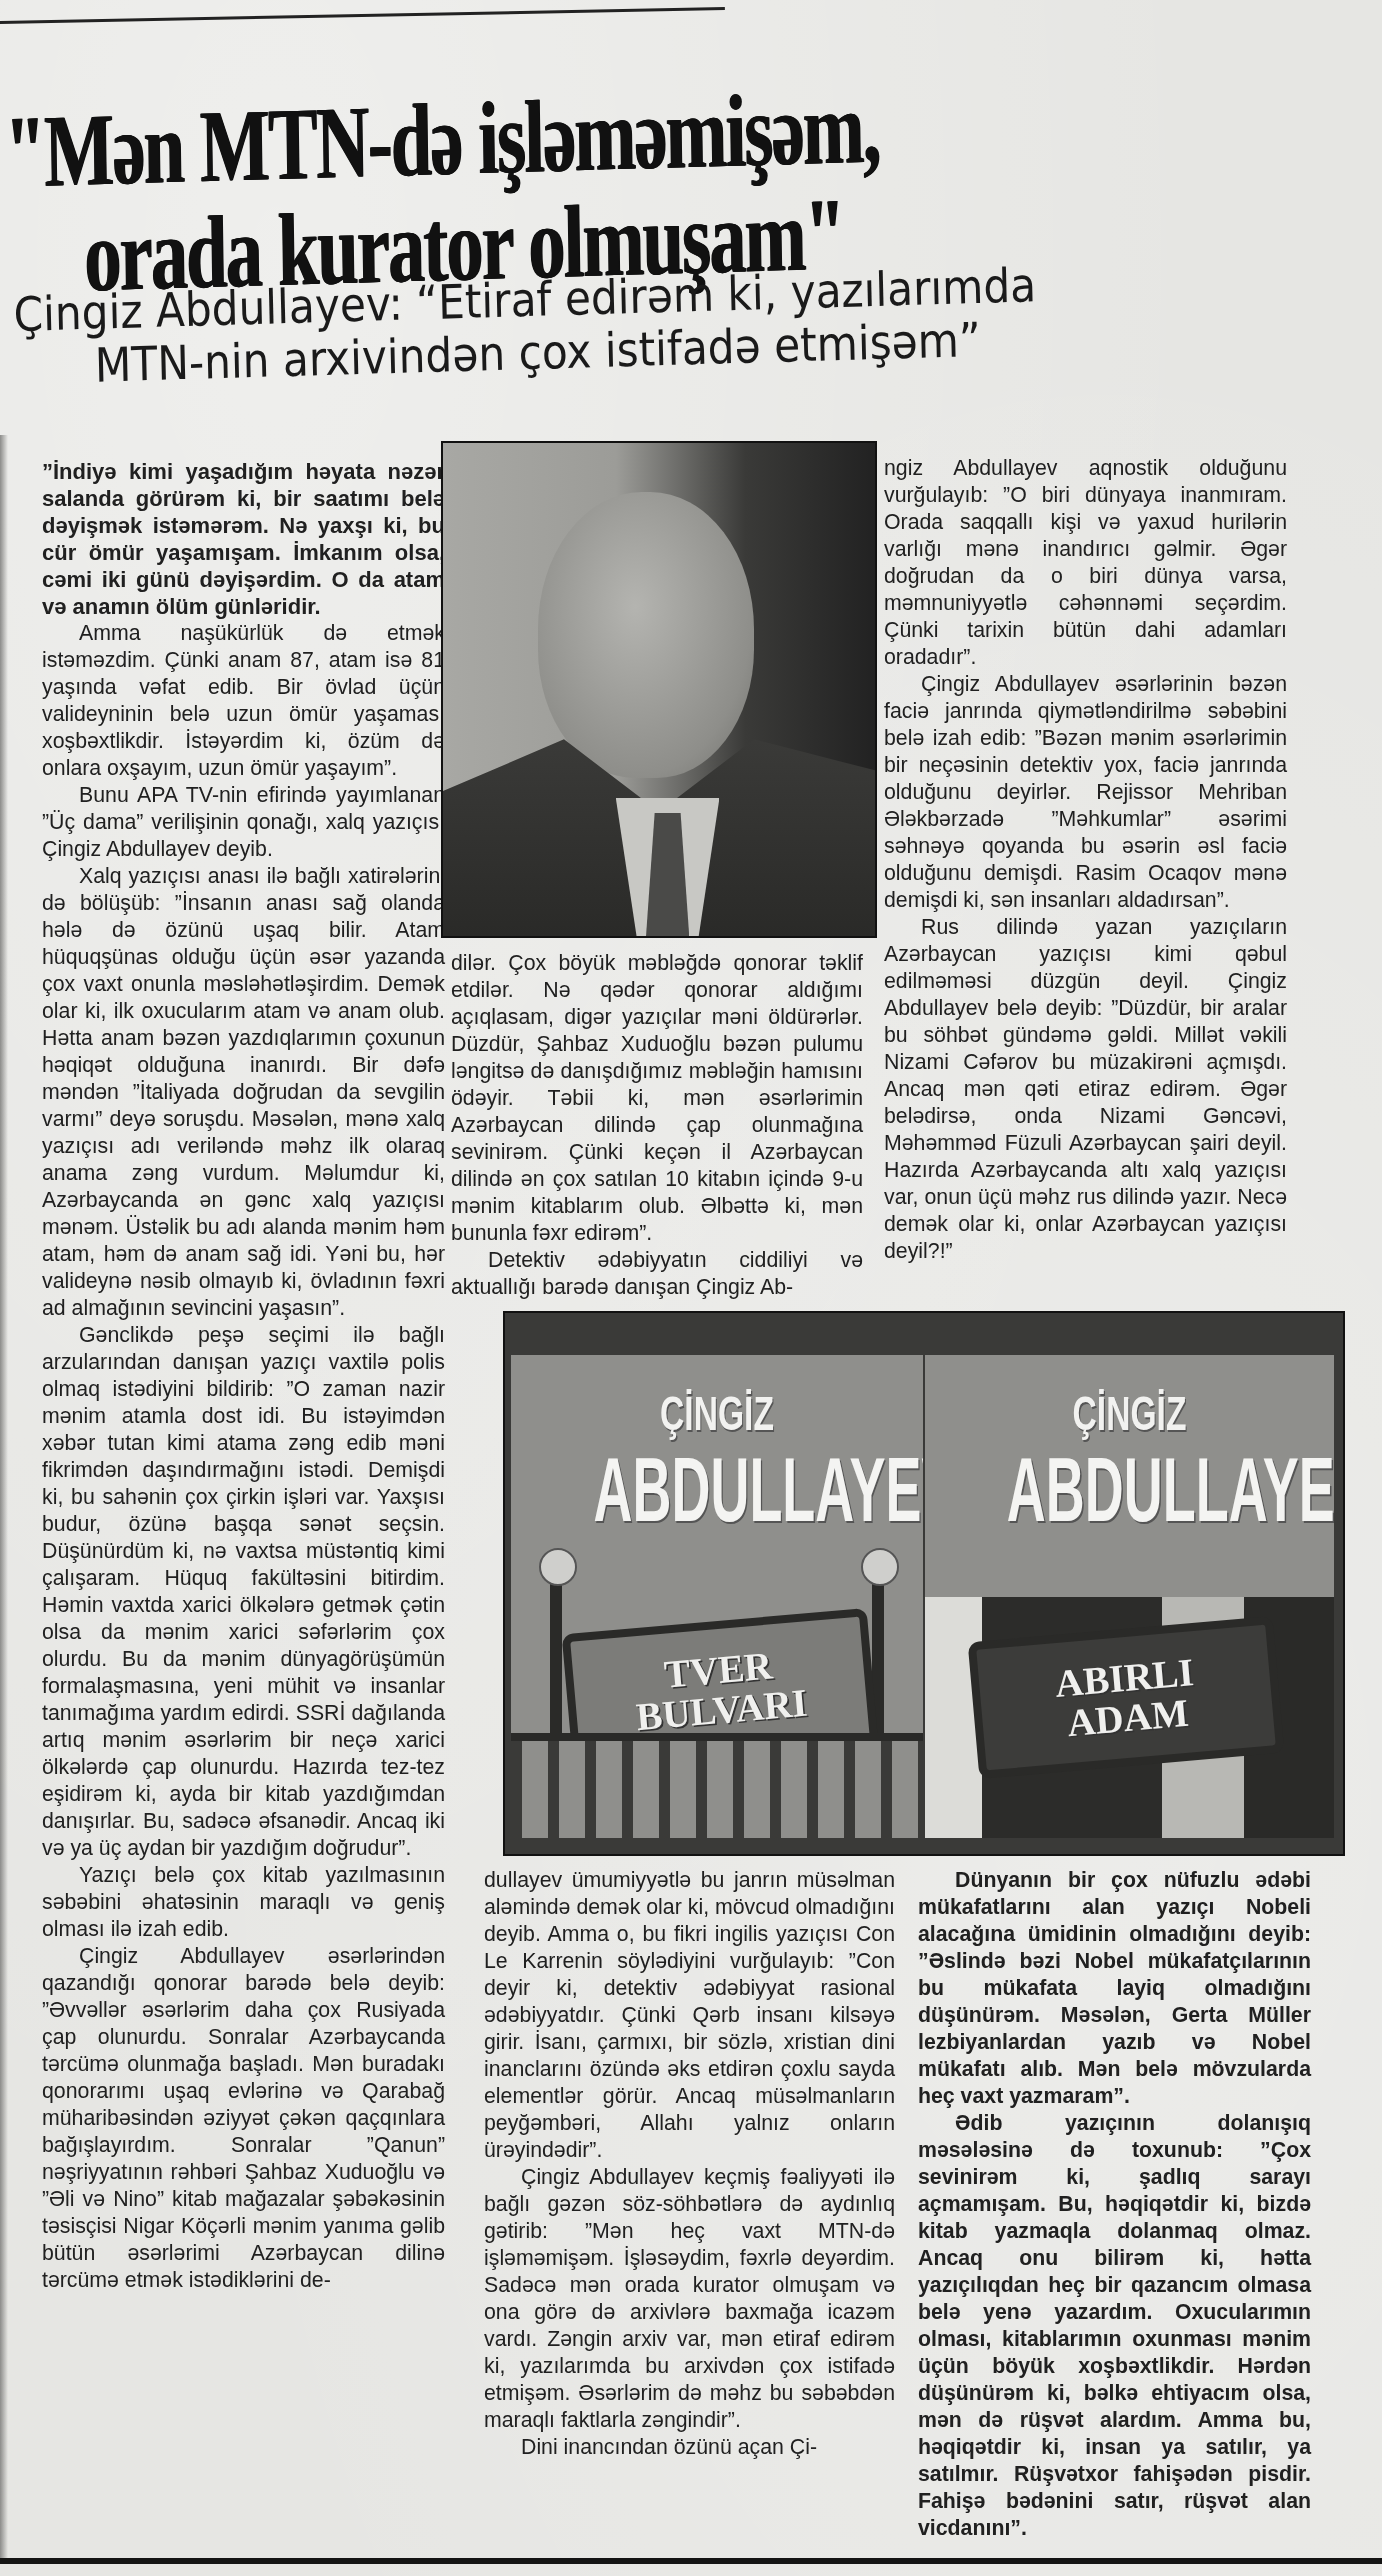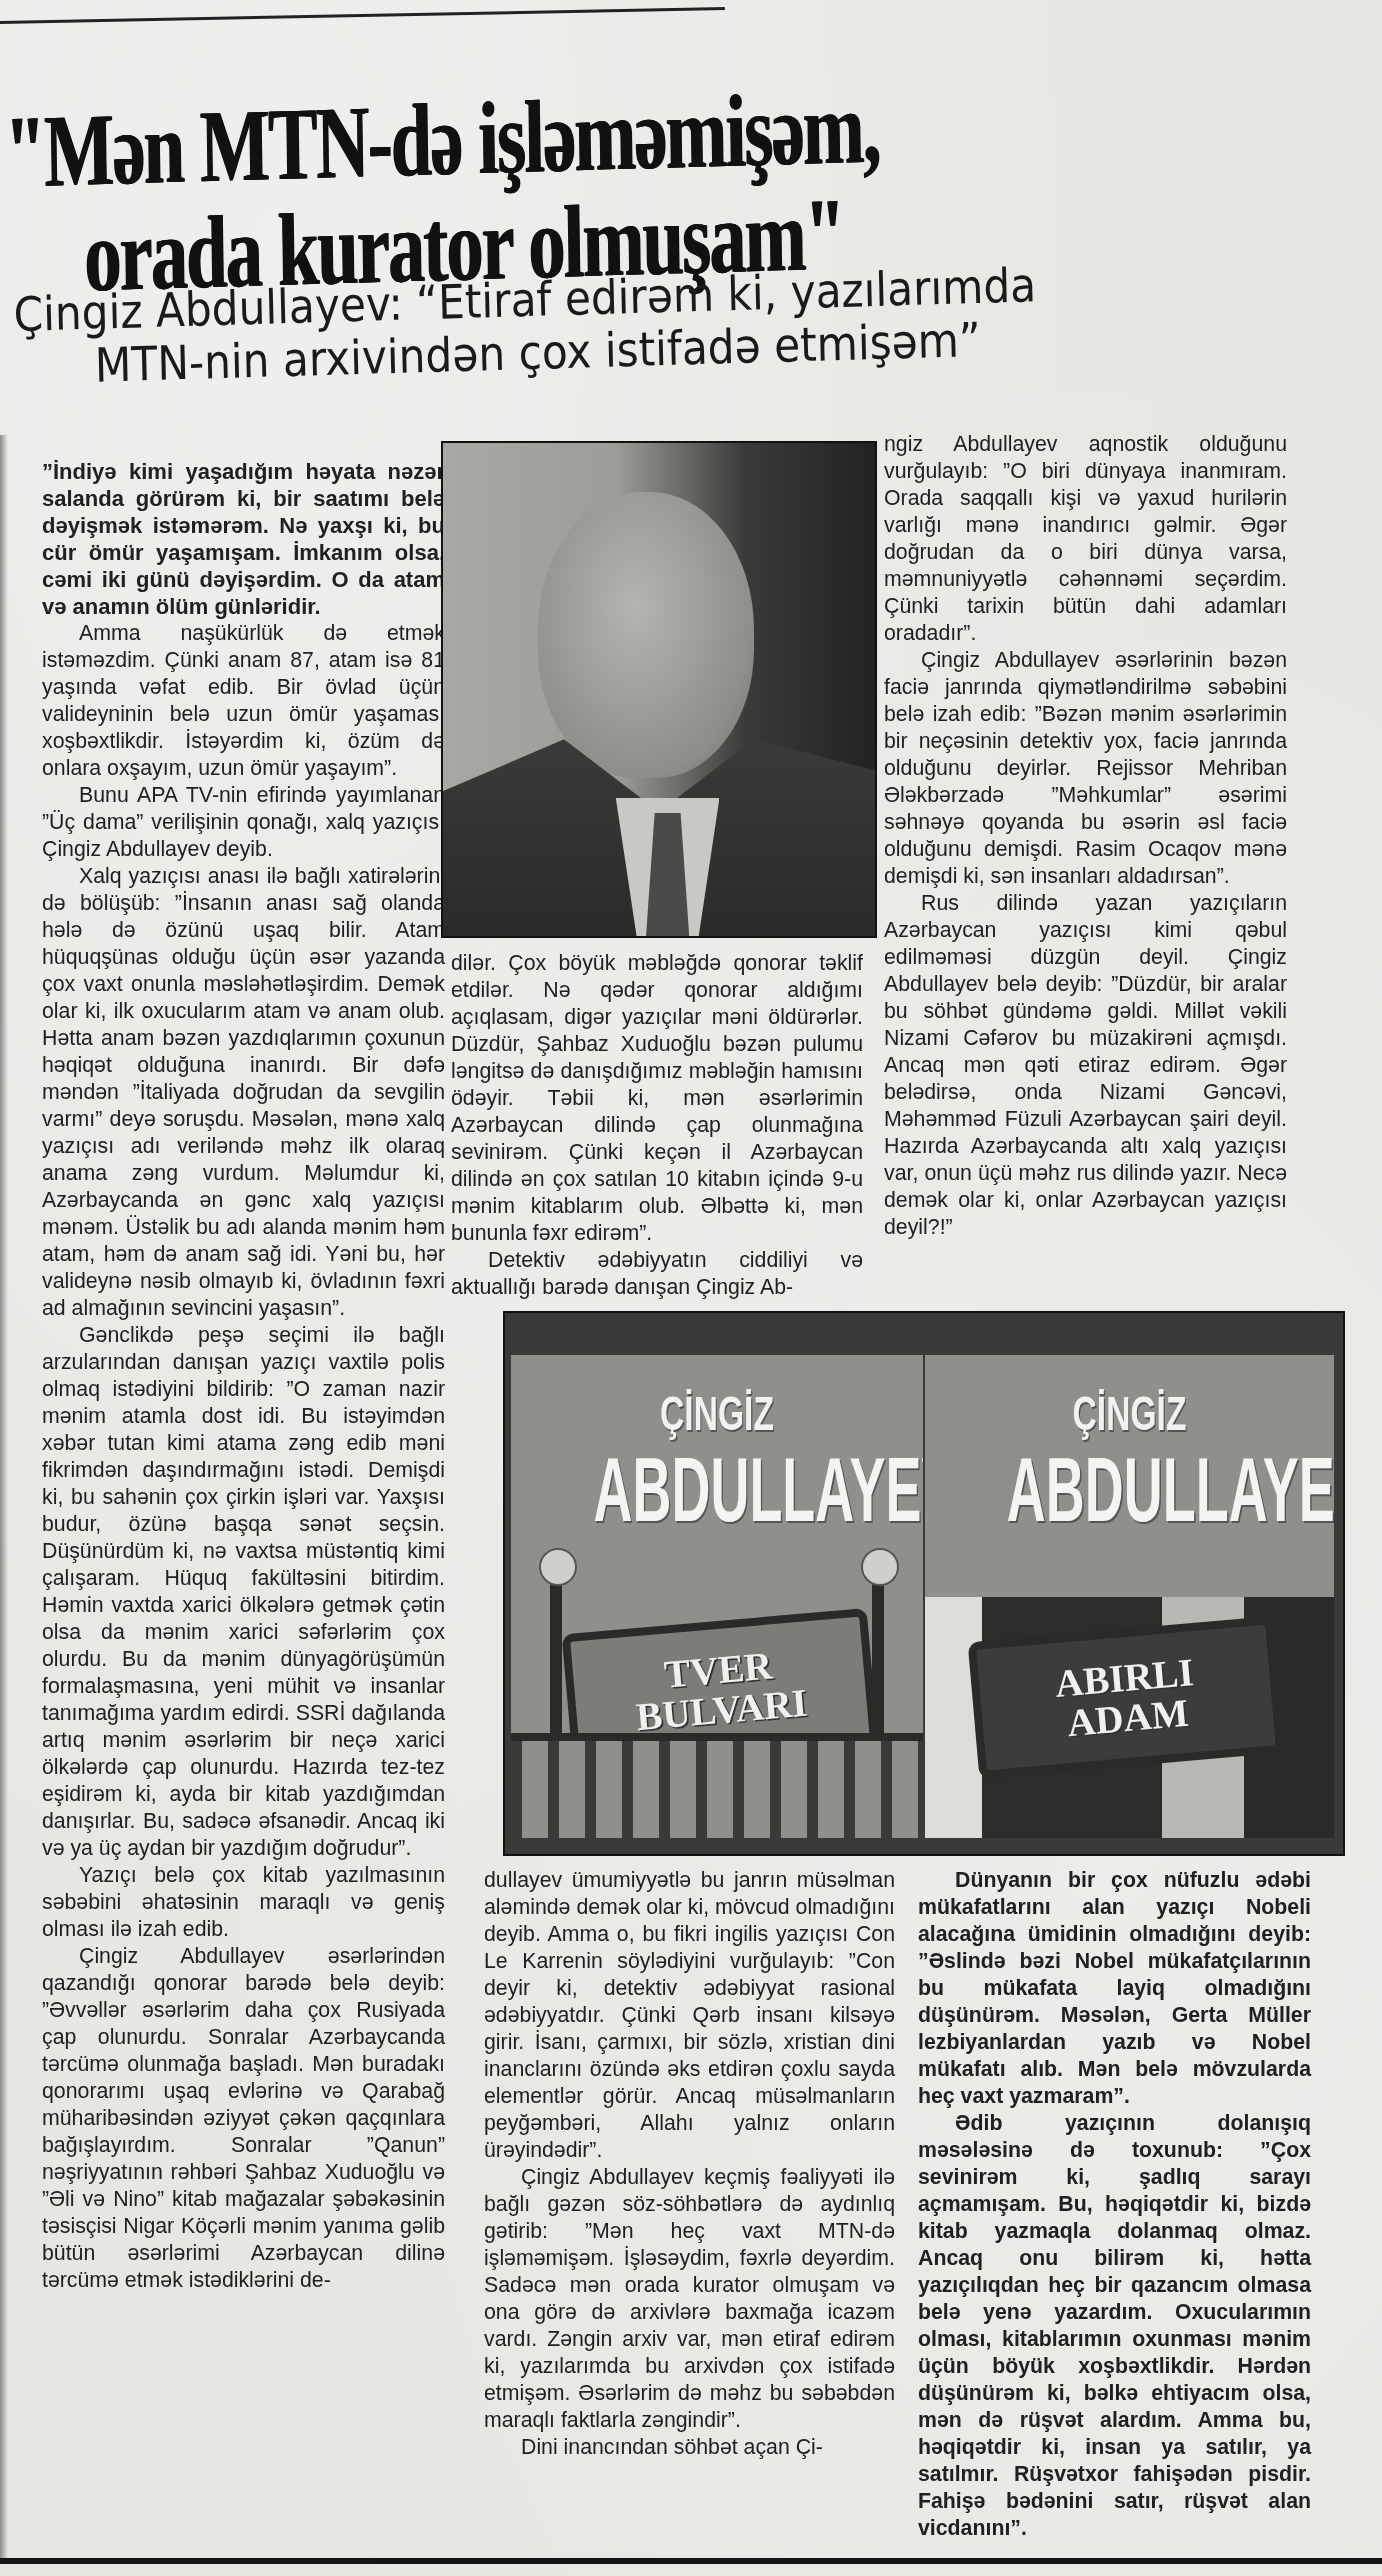--- a/index.html
+++ b/index.html
@@ -44,21 +44,21 @@
     position: absolute;
     font-size: 21.3px; line-height: 27px;
     text-align: justify; hyphens: manual;
     color: #202020;
   }
   .col p { margin: 0; text-indent: 0; }
   .col p.ind { text-indent: 37px; }
   .col p.lead { font-weight: bold; font-size: 22px; }
   .col-left { left: 42px; top: 458px; width: 403px; }
   .col-mid-top { left: 451px; top: 950px; width: 412px; }
-  .col-right-top { left: 884px; top: 431px; width: 403px; }
+  .col-right-top { left: 884px; top: 455px; width: 403px; }
   .col-mid-bot { left: 484px; top: 1867px; width: 411px; }
   .col-right-bot { left: 918px; top: 1867px; width: 393px; font-weight: bold; }
 
   .photo {
     position: absolute; left: 441px; top: 441px; width: 432px; height: 493px;
     border: 2.4px solid #111;
     background:
       radial-gradient(ellipse 97px 129px at 48% 40%, #9a9a96 0%, #8a8a86 55%, transparent 62%),
       linear-gradient(90deg, #a8a8a4 0%, #9c9c98 40%, #3a3a38 70%, #222 100%);
     overflow: hidden;
@@ -206,21 +206,21 @@
       <div class="titlebox">
         <span>ABIRLI</span>
         <span>ADAM</span>
       </div>
     </div>
   </div>
 
   <div class="col col-mid-bot">
     <p>dullayev ümumiyyətlə bu janrın müsəlman aləmində demək olar ki, mövcud olmadığını deyib. Amma o, bu fikri ingilis yazıçısı Con Le Karrenin söylədiyini vurğulayıb: ”Con deyir ki, detektiv ədəbiyyat rasional ədəbiyyatdır. Çünki Qərb insanı kilsəyə girir. İsanı, çarmıxı, bir sözlə, xristian dini inanclarını özündə əks etdirən çoxlu sayda elementlər görür. Ancaq müsəlmanların peyğəmbəri, Allahı yalnız onların ürəyindədir”.</p>
     <p class="ind">Çingiz Abdullayev keçmiş fəaliyyəti ilə bağlı gəzən söz-söhbətlərə də aydınlıq gətirib: ”Mən heç vaxt MTN-də işləməmişəm. İşləsəydim, fəxrlə deyərdim. Sadəcə mən orada kurator olmuşam və ona görə də arxivlərə baxmağa icazəm vardı. Zəngin arxiv var, mən etiraf edirəm ki, yazılarımda bu arxivdən çox istifadə etmişəm. Əsərlərim də məhz bu səbəbdən maraqlı faktlarla zəngindir”.</p>
-    <p class="ind">Dini inancından söhbət açan Çi-</p>
+    <p class="ind">Dini inancından özünü açan Çi-</p>
   </div>
 
   <div class="col col-right-bot">
     <p class="ind">Dünyanın bir çox nüfuzlu ədəbi mükafatlarını alan yazıçı Nobeli alacağına ümidinin olmadığını deyib: ”Əslində bəzi Nobel mükafatçılarının bu mükafata layiq olmadığını düşünürəm. Məsələn, Gerta Müller lezbiyanlardan yazıb və Nobel mükafatı alıb. Mən belə mövzularda heç vaxt yazmaram”.</p>
     <p class="ind">Ədib yazıçının dolanışıq məsələsinə də toxunub: ”Çox sevinirəm ki, şadlıq sarayı açmamışam. Bu, həqiqətdir ki, bizdə kitab yazmaqla dolanmaq olmaz. Ancaq onu bilirəm ki, hətta yazıçılıqdan heç bir qazancım olmasa belə yenə yazardım. Oxucularımın olması, kitablarımın oxunması mənim üçün böyük xoşbəxtlikdir. Hərdən düşünürəm ki, bəlkə ehtiyacım olsa, mən də rüşvət alardım. Amma bu, həqiqətdir ki, insan ya satılır, ya satılmır. Rüşvətxor fahişədən pisdir. Fahişə bədənini satır, rüşvət alan vicdanını”.</p>
   </div>
 
   <div class="bottom-rule"></div>
 </div>
 

